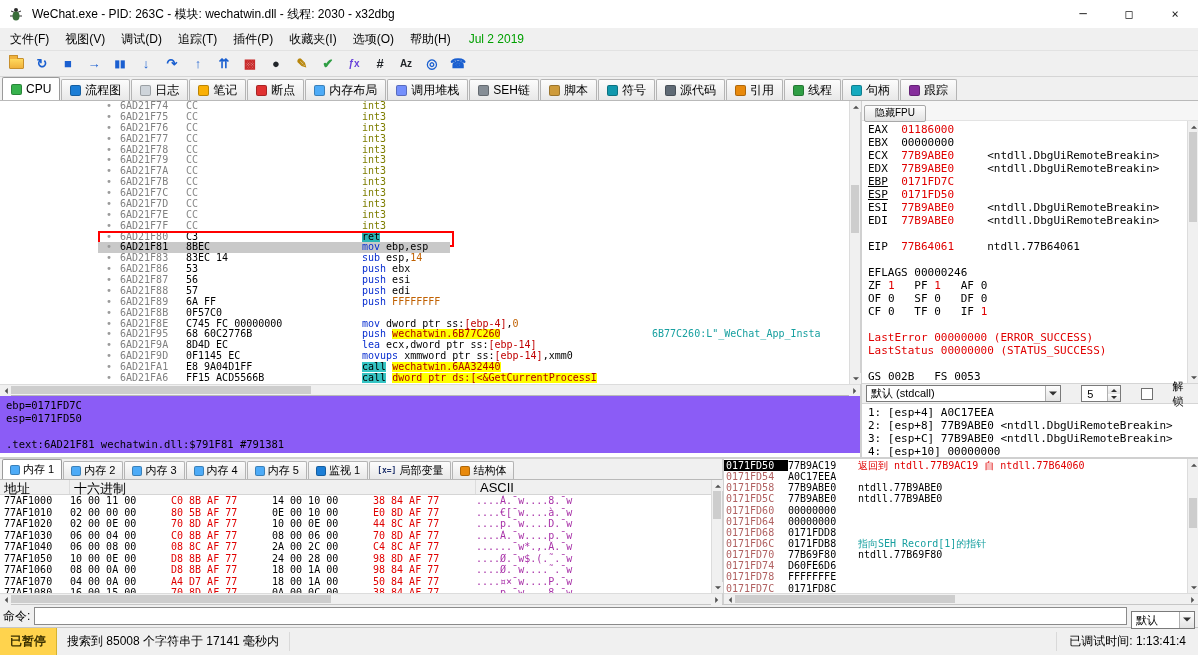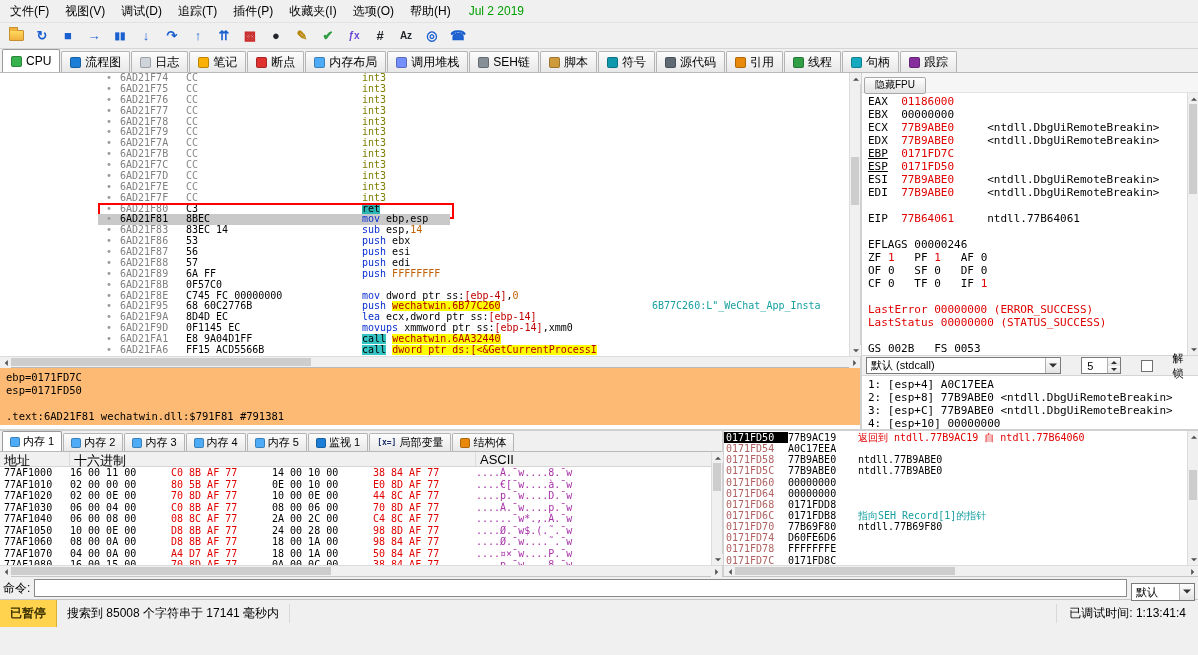--- a/index.html
+++ b/index.html
@@ -50,21 +50,21 @@
   .drow.box::after{content:"";position:absolute;left:98px;top:-1px;width:352px;height:12px;border:2px solid #ff0000;pointer-events:none;}
   .tk.mn{color:#0a2fd0;}
   .tk.txt,.tk.reg{color:#000;}
   .tk.num{color:#c06000;}
   .tk.mem{color:#c00000;}
   .tk.int3{color:#7e7e00;}
   .tk.ret{background:#2bb5b5;color:#000;}
   .tk.call{background:#35c4c4;color:#000;}
   .tk.lbl{background:#ffff00;color:#b00000;}
 
-  .infopane{height:58px;border-top:1px solid #b9b9b9;background:#fdba74;font-family:"DejaVu Sans Mono",monospace;font-size:10.5px;padding:3px 0 0 6px;}
+  .infopane{height:58px;border-top:1px solid #b9b9b9;background:#8b5cf6;font-family:"DejaVu Sans Mono",monospace;font-size:10.5px;padding:3px 0 0 6px;}
   .infoline{height:13px;line-height:13px;white-space:pre;}
 
   
   .reg-panel{flex:1;display:flex;flex-direction:column;background:#fff;overflow:hidden;}
   .fpu-row{height:20px;padding:1px 2px;background:#f6f6f6;border-bottom:1px solid #e3e3e3;flex:none;}
   .fpu-btn{height:17px;font-size:10px;padding:0 10px;background:linear-gradient(#fdfdfd,#e3e3e3);border:1px solid #a8a8a8;border-radius:2px;font-family:"Liberation Sans",sans-serif;}
   .reg-body{display:flex;height:262px;flex:none;}
   .reg-lines{flex:1;overflow:hidden;font-family:"DejaVu Sans Mono",monospace;font-size:11px;padding:2px 0 0 6px;}
   .regline{height:13px;line-height:13px;white-space:pre;}
   .rt.red{color:#e00000;}
@@ -142,20 +142,36 @@
   .status-badge{background:#ffd34d;height:100%;display:flex;align-items:center;padding:0 10px;font-weight:bold;color:#3a3000;border-right:1px solid #d5b32f;}
   .status-msg{padding:0 10px;border-right:1px solid #d9d9d9;height:70%;display:flex;align-items:center;}
   .status-spacer{flex:1;border-right:1px solid #d9d9d9;height:70%;}
   .status-time{padding:0 12px;height:70%;display:flex;align-items:center;}
 </style>
 </head>
 <body>
 
 <div class="win">
 
+  <div class="titlebar">
+    <svg width="16" height="16" viewBox="0 0 16 16">
+      <line x1="3" y1="5" x2="8" y2="7" stroke="#333" stroke-width="1"></line>
+      <line x1="13" y1="5" x2="8" y2="7" stroke="#333" stroke-width="1"></line>
+      <line x1="2" y1="10" x2="8" y2="10" stroke="#333" stroke-width="1"></line>
+      <line x1="14" y1="10" x2="8" y2="10" stroke="#333" stroke-width="1"></line>
+      <circle cx="8" cy="4" r="2" fill="#2b2b2b"></circle>
+      <ellipse cx="8" cy="10" rx="3.5" ry="4.5" fill="#3a6e3a"></ellipse>
+    </svg>
+    <span class="title">WeChat.exe - PID: 263C - 模块: wechatwin.dll - 线程: 2030 - x32dbg</span>
+    <div class="wbtns">
+      <span class="wbtn">─</span>
+      <span class="wbtn">□</span>
+      <span class="wbtn">×</span>
+    </div>
+  </div>
 
   <div class="menubar">
     <div class="menu-items" id="menu-items">
         <span class="menu-item">文件(F)</span>
         <span class="menu-item">视图(V)</span>
         <span class="menu-item">调试(D)</span>
         <span class="menu-item">追踪(T)</span>
         <span class="menu-item">插件(P)</span>
         <span class="menu-item">收藏夹(I)</span>
         <span class="menu-item">选项(O)</span>

